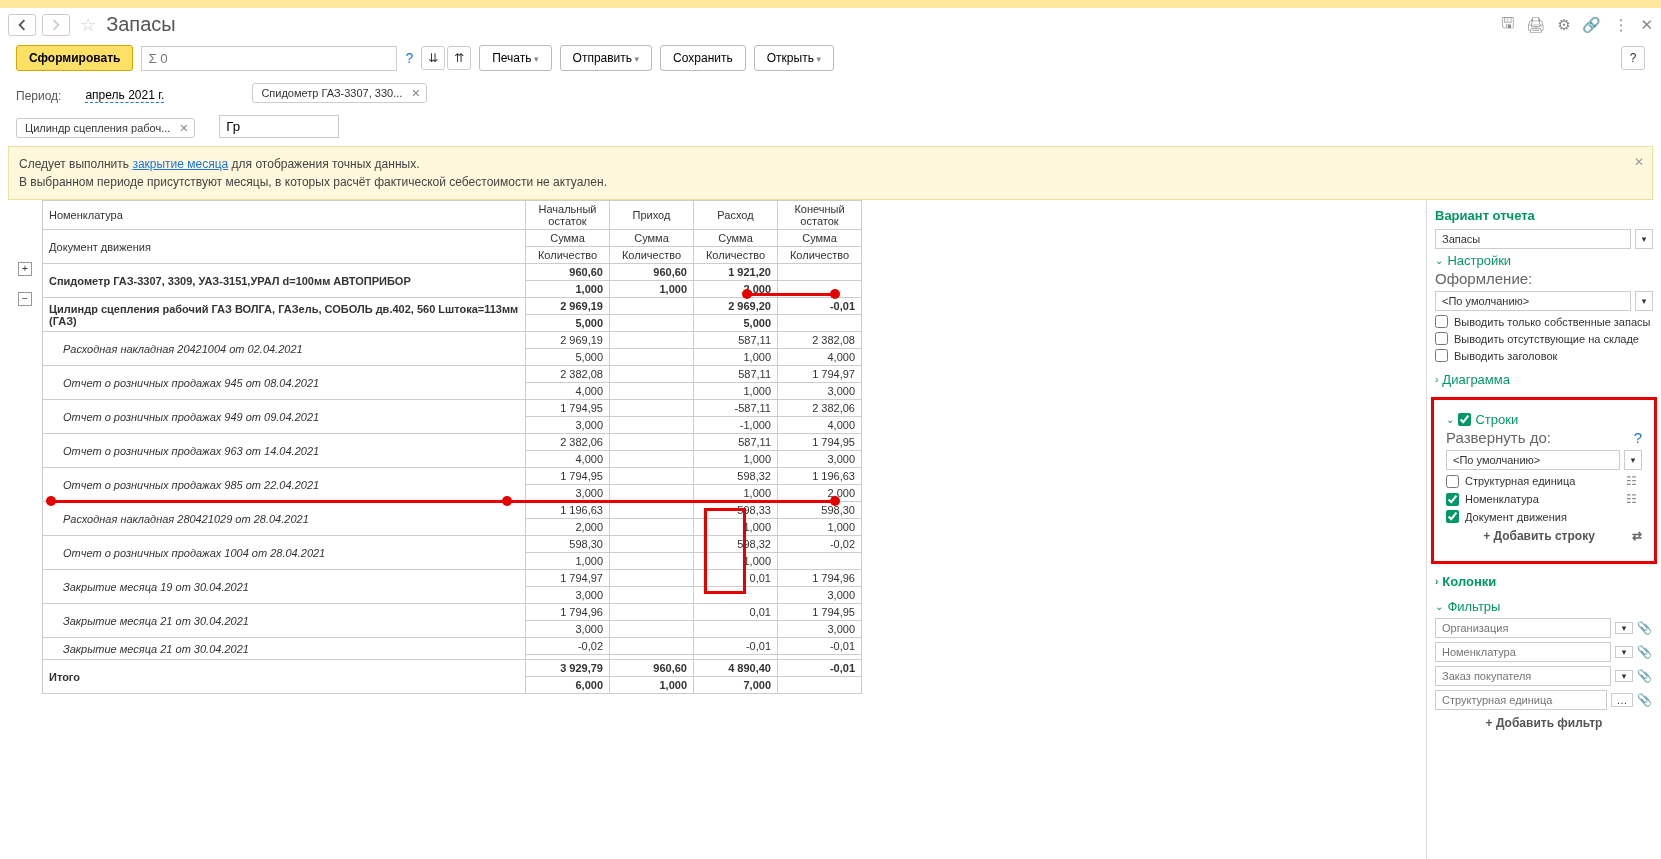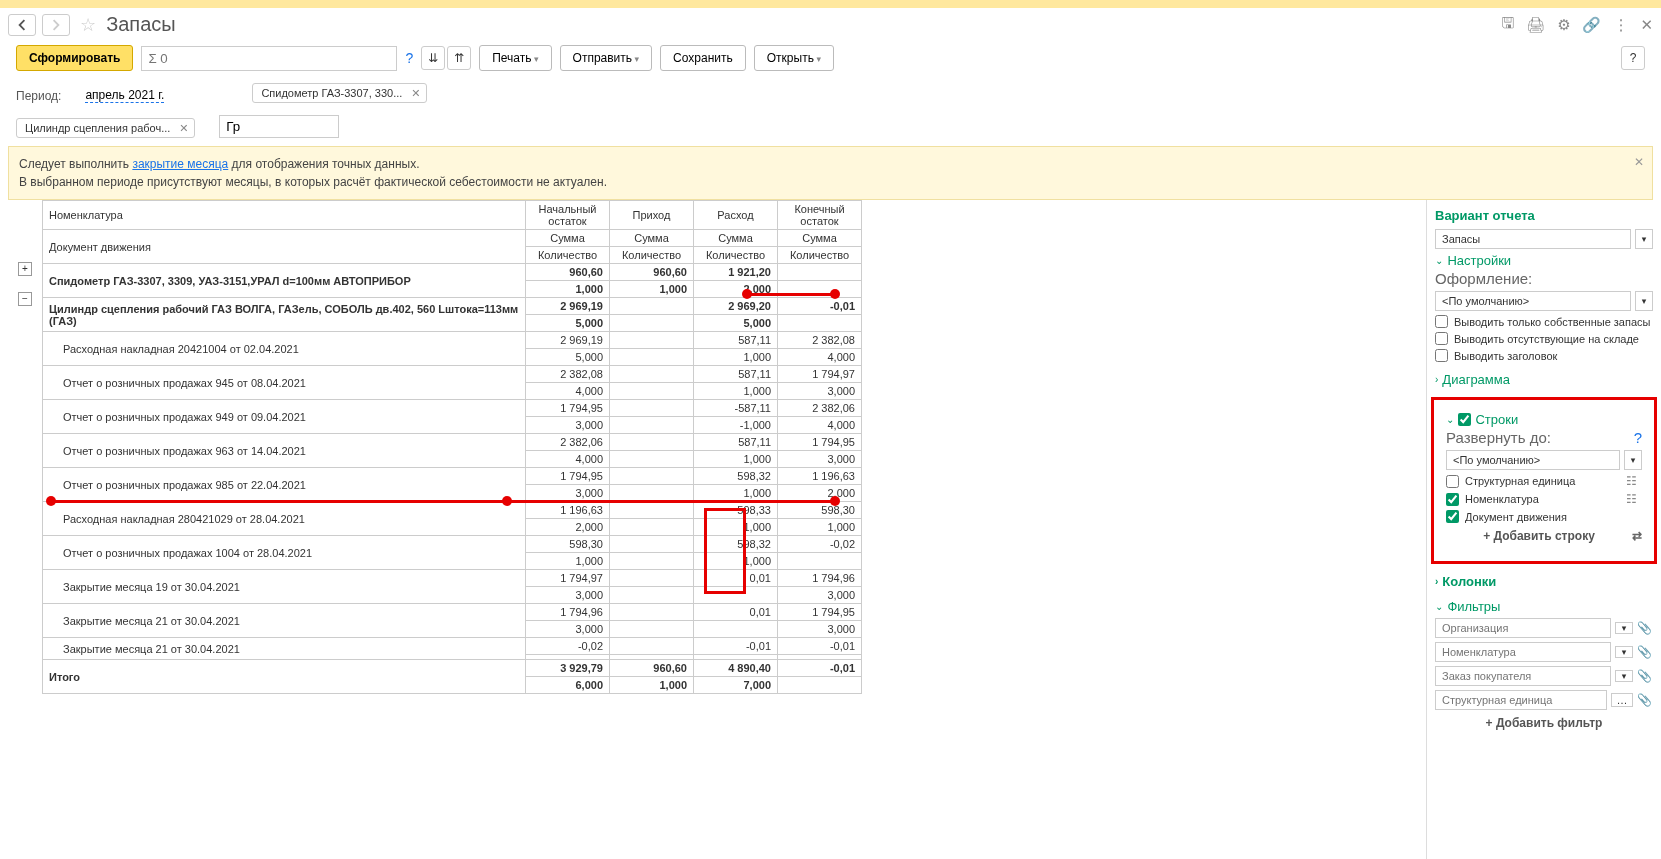--- a/index.html
+++ b/index.html
@@ -51,21 +51,21 @@
 
 .rpt-wrap { display: flex; }
 .tree-col { width: 34px; padding-top: 60px; }
 .tree-btn { width: 14px; height: 14px; border: 1px solid #999; display:flex; align-items:center; justify-content:center; font-size:10px; margin: 2px auto; cursor:pointer; line-height:1; }
 table.rpt { border-collapse: collapse; width: 820px; }
 table.rpt th, table.rpt td { border: 1px solid #ccc; padding: 2px 6px; font-size: 11px; }
 table.rpt th { background: #fff; font-weight: normal; text-align: center; }
 table.rpt .num { text-align: right; width: 80px; }
 table.rpt .nm { text-align: left; }
 table.rpt .bold td { font-weight: bold; }
-table.rpt .indent { padding-left: 20px; }
+table.rpt .indent { padding-left: 20px; font-style: italic; }
 
 
 .red-hline { position: absolute; height: 3px; background: #e60000; }
 .red-dot { position: absolute; width: 10px; height: 10px; background: #e60000; border-radius: 50%; }
 .red-box { position: absolute; border: 3px solid #e60000; }
 
 
 .sb-title { color: #009966; font-weight: bold; font-size: 13px; margin-bottom: 6px; }
 .sb-section { margin-bottom: 10px; }
 .sb-section-hdr { color: #009966; font-size: 13px; cursor: pointer; display: flex; align-items: center; gap: 4px; }

